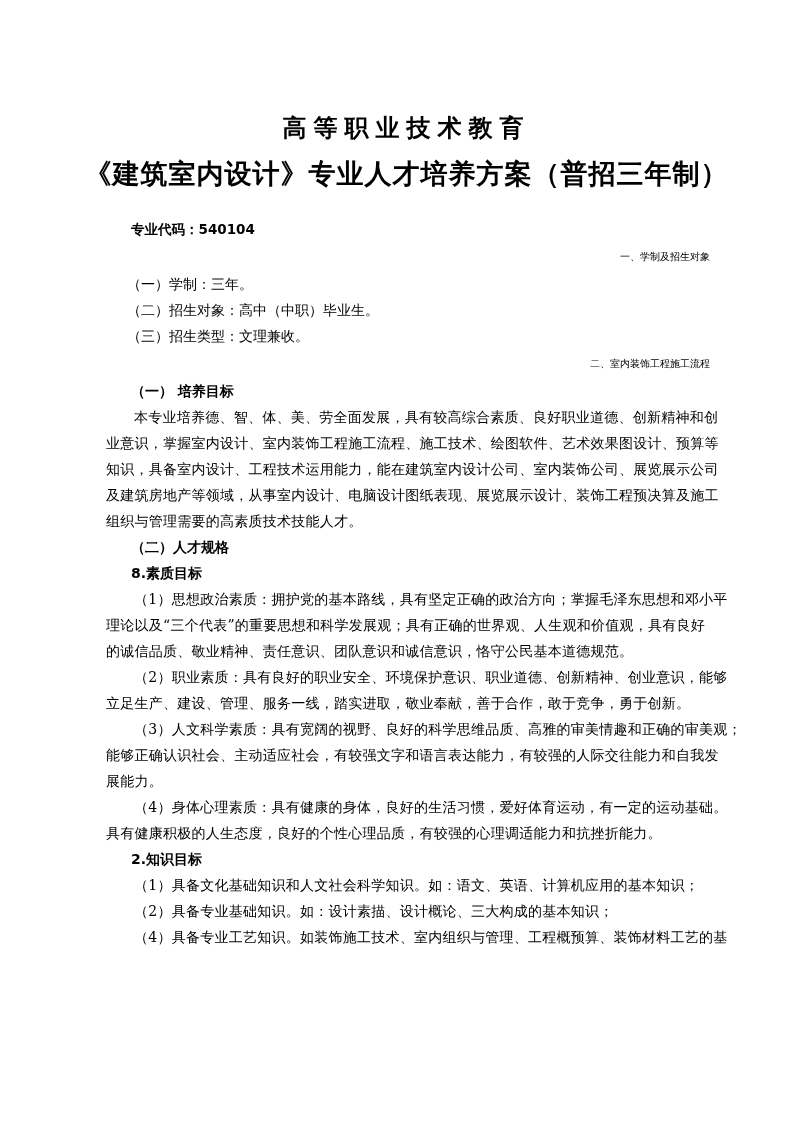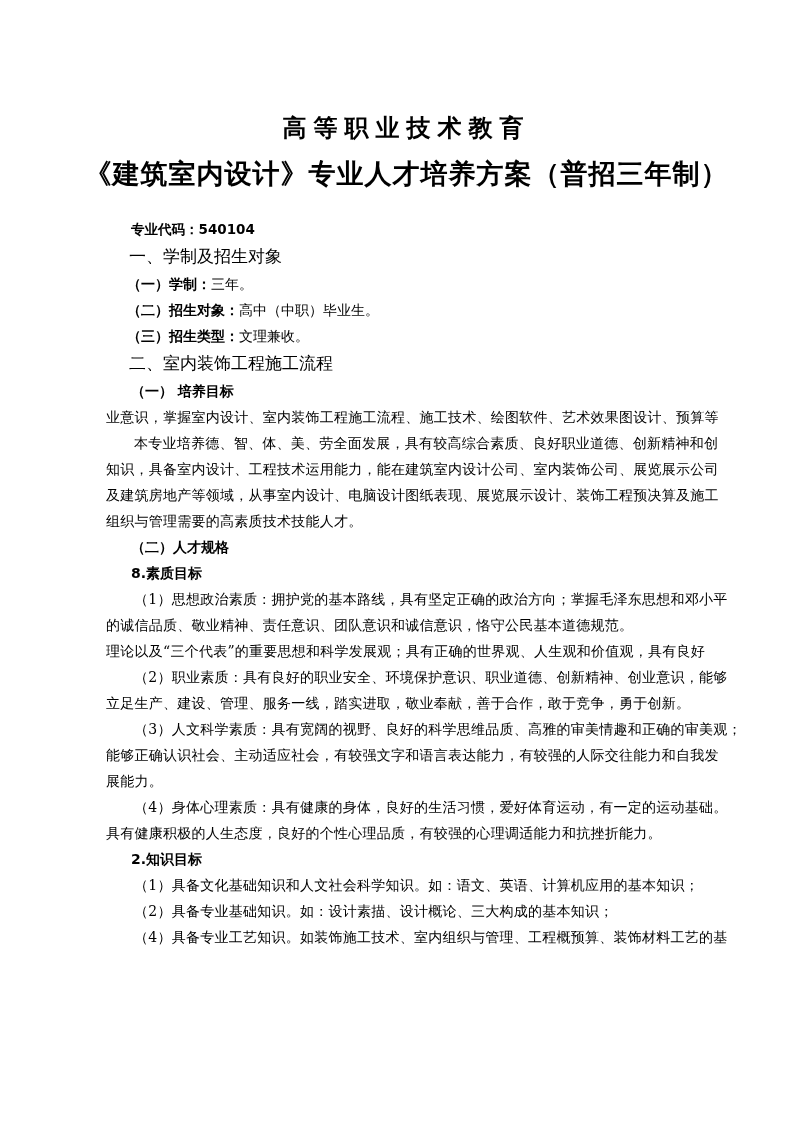--- a/index.html
+++ b/index.html
@@ -14,23 +14,23 @@
       position: absolute; left: 0; width: 793px; top: 156px;
       text-align: center; font-family: "DejaVu Serif", serif; font-weight: bold;
       font-size: 27px; line-height: 36px; letter-spacing: 1px;
     }
     .body-block { position: absolute; left: 96px; width: 604px; top: 216px; }
     .line {
       font-family: "DejaVu Serif", serif; font-size: 14px; line-height: 26px;
       height: 26px; white-space: nowrap; overflow: visible;
     }
     .code { font-family: "DejaVu Sans", sans-serif; font-weight: bold; font-size: 13.5px; padding-left: 25px; }
-    .h1 { font-family: "DejaVu Sans", sans-serif; font-size: 17px; padding-left: 23px; height: 29px; line-height: 29px; }
+    .h1 { font-family: "DejaVu Sans", sans-serif; font-size: 10px; padding-left: 23px; height: 29px; line-height: 29px; text-align: right; }
     .h2 { font-family: "DejaVu Sans", sans-serif; font-size: 14px; padding-left: 21px; }
-    .h2 b { font-weight: bold; margin-top: 20px; }
+    .h2 b { font-weight: normal; margin-top: 20px; }
     .h2 .val { font-family: "DejaVu Serif", serif; font-weight: normal; }
     .h3 { font-family: "DejaVu Sans", sans-serif; font-weight: bold; font-size: 14px; padding-left: 25px; }
     .para { text-align: justify; }
     .para .l { font-family: "DejaVu Serif", serif; font-size: 14px; line-height: 26px; height: 26px; white-space: nowrap; letter-spacing: 0.25px; }
     .para .l.first { padding-left: 28px; }
   </style>
 </head>
 <body>
 
 <div class="page">
@@ -41,34 +41,34 @@
     <div class="line code"><span>专业代码：</span><span>540104</span></div>
 
     <div class="line h1">一、学制及招生对象</div>
     <div class="line h2"><b>（一）学制：</b><span class="val">三年。</span></div>
     <div class="line h2"><b>（二）招生对象：</b><span class="val">高中（中职）毕业生。</span></div>
     <div class="line h2"><b>（三）招生类型：</b><span class="val">文理兼收。</span></div>
 
     <div class="line h1">二、室内装饰工程施工流程</div>
     <div class="line h3">（一） 培养目标</div>
     <div class="para">
+      <div class="l first">本专业培养德、智、体、美、劳全面发展，具有较高综合素质、良好职业道德、创新精神和创</div>
       <div class="l">业意识，掌握室内设计、室内装饰工程施工流程、施工技术、绘图软件、艺术效果图设计、预算等</div>
-      <div class="l first">本专业培养德、智、体、美、劳全面发展，具有较高综合素质、良好职业道德、创新精神和创</div>
       <div class="l">知识，具备室内设计、工程技术运用能力，能在建筑室内设计公司、室内装饰公司、展览展示公司</div>
       <div class="l">及建筑房地产等领域，从事室内设计、电脑设计图纸表现、展览展示设计、装饰工程预决算及施工</div>
       <div class="l">组织与管理需要的高素质技术技能人才。</div>
     </div>
 
     <div class="line h3">（二）人才规格</div>
     <div class="line h3">8.素质目标</div>
 
     <div class="para">
       <div class="l first">（1）思想政治素质：拥护党的基本路线，具有坚定正确的政治方向；掌握毛泽东思想和邓小平</div>
+      <div class="l">理论以及“三个代表”的重要思想和科学发展观；具有正确的世界观、人生观和价值观，具有良好</div>
       <div class="l">的诚信品质、敬业精神、责任意识、团队意识和诚信意识，恪守公民基本道德规范。</div>
-      <div class="l">理论以及“三个代表”的重要思想和科学发展观；具有正确的世界观、人生观和价值观，具有良好</div>
     </div>
     <div class="para">
       <div class="l first">（2）职业素质：具有良好的职业安全、环境保护意识、职业道德、创新精神、创业意识，能够</div>
       <div class="l">立足生产、建设、管理、服务一线，踏实进取，敬业奉献，善于合作，敢于竞争，勇于创新。</div>
     </div>
     <div class="para">
       <div class="l first">（3）人文科学素质：具有宽阔的视野、良好的科学思维品质、高雅的审美情趣和正确的审美观；</div>
       <div class="l">能够正确认识社会、主动适应社会，有较强文字和语言表达能力，有较强的人际交往能力和自我发</div>
       <div class="l">展能力。</div>
     </div>

